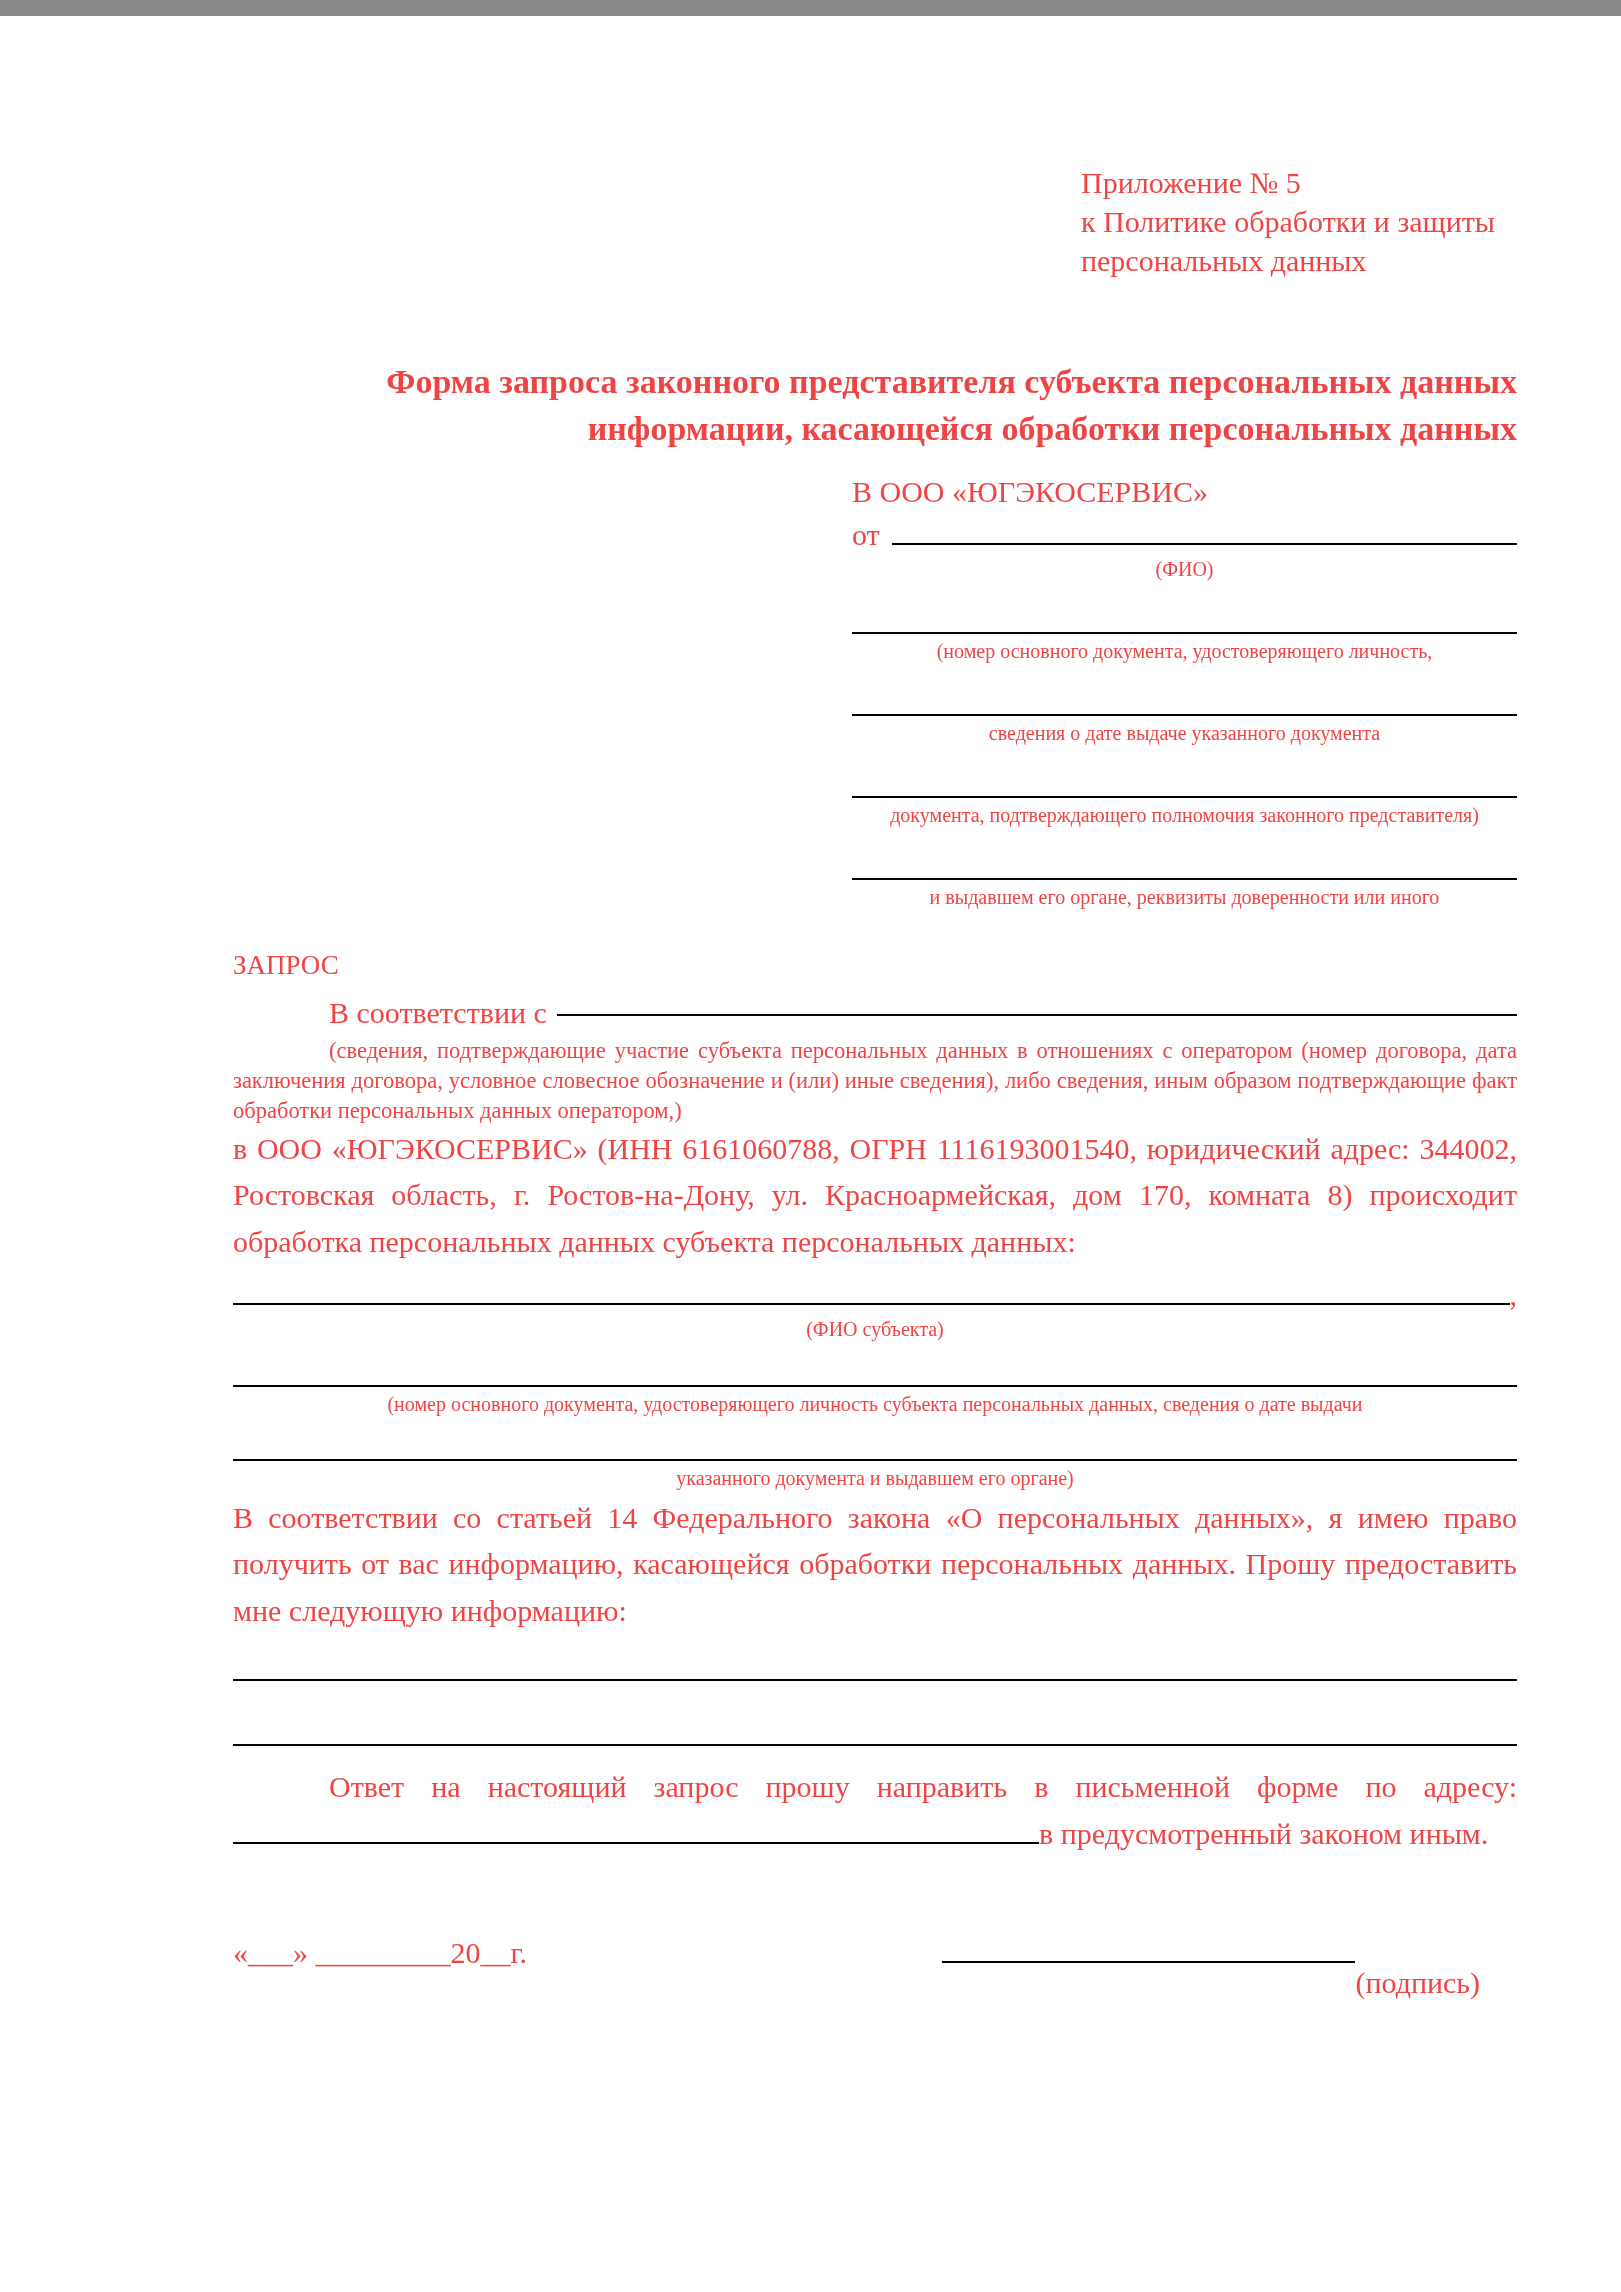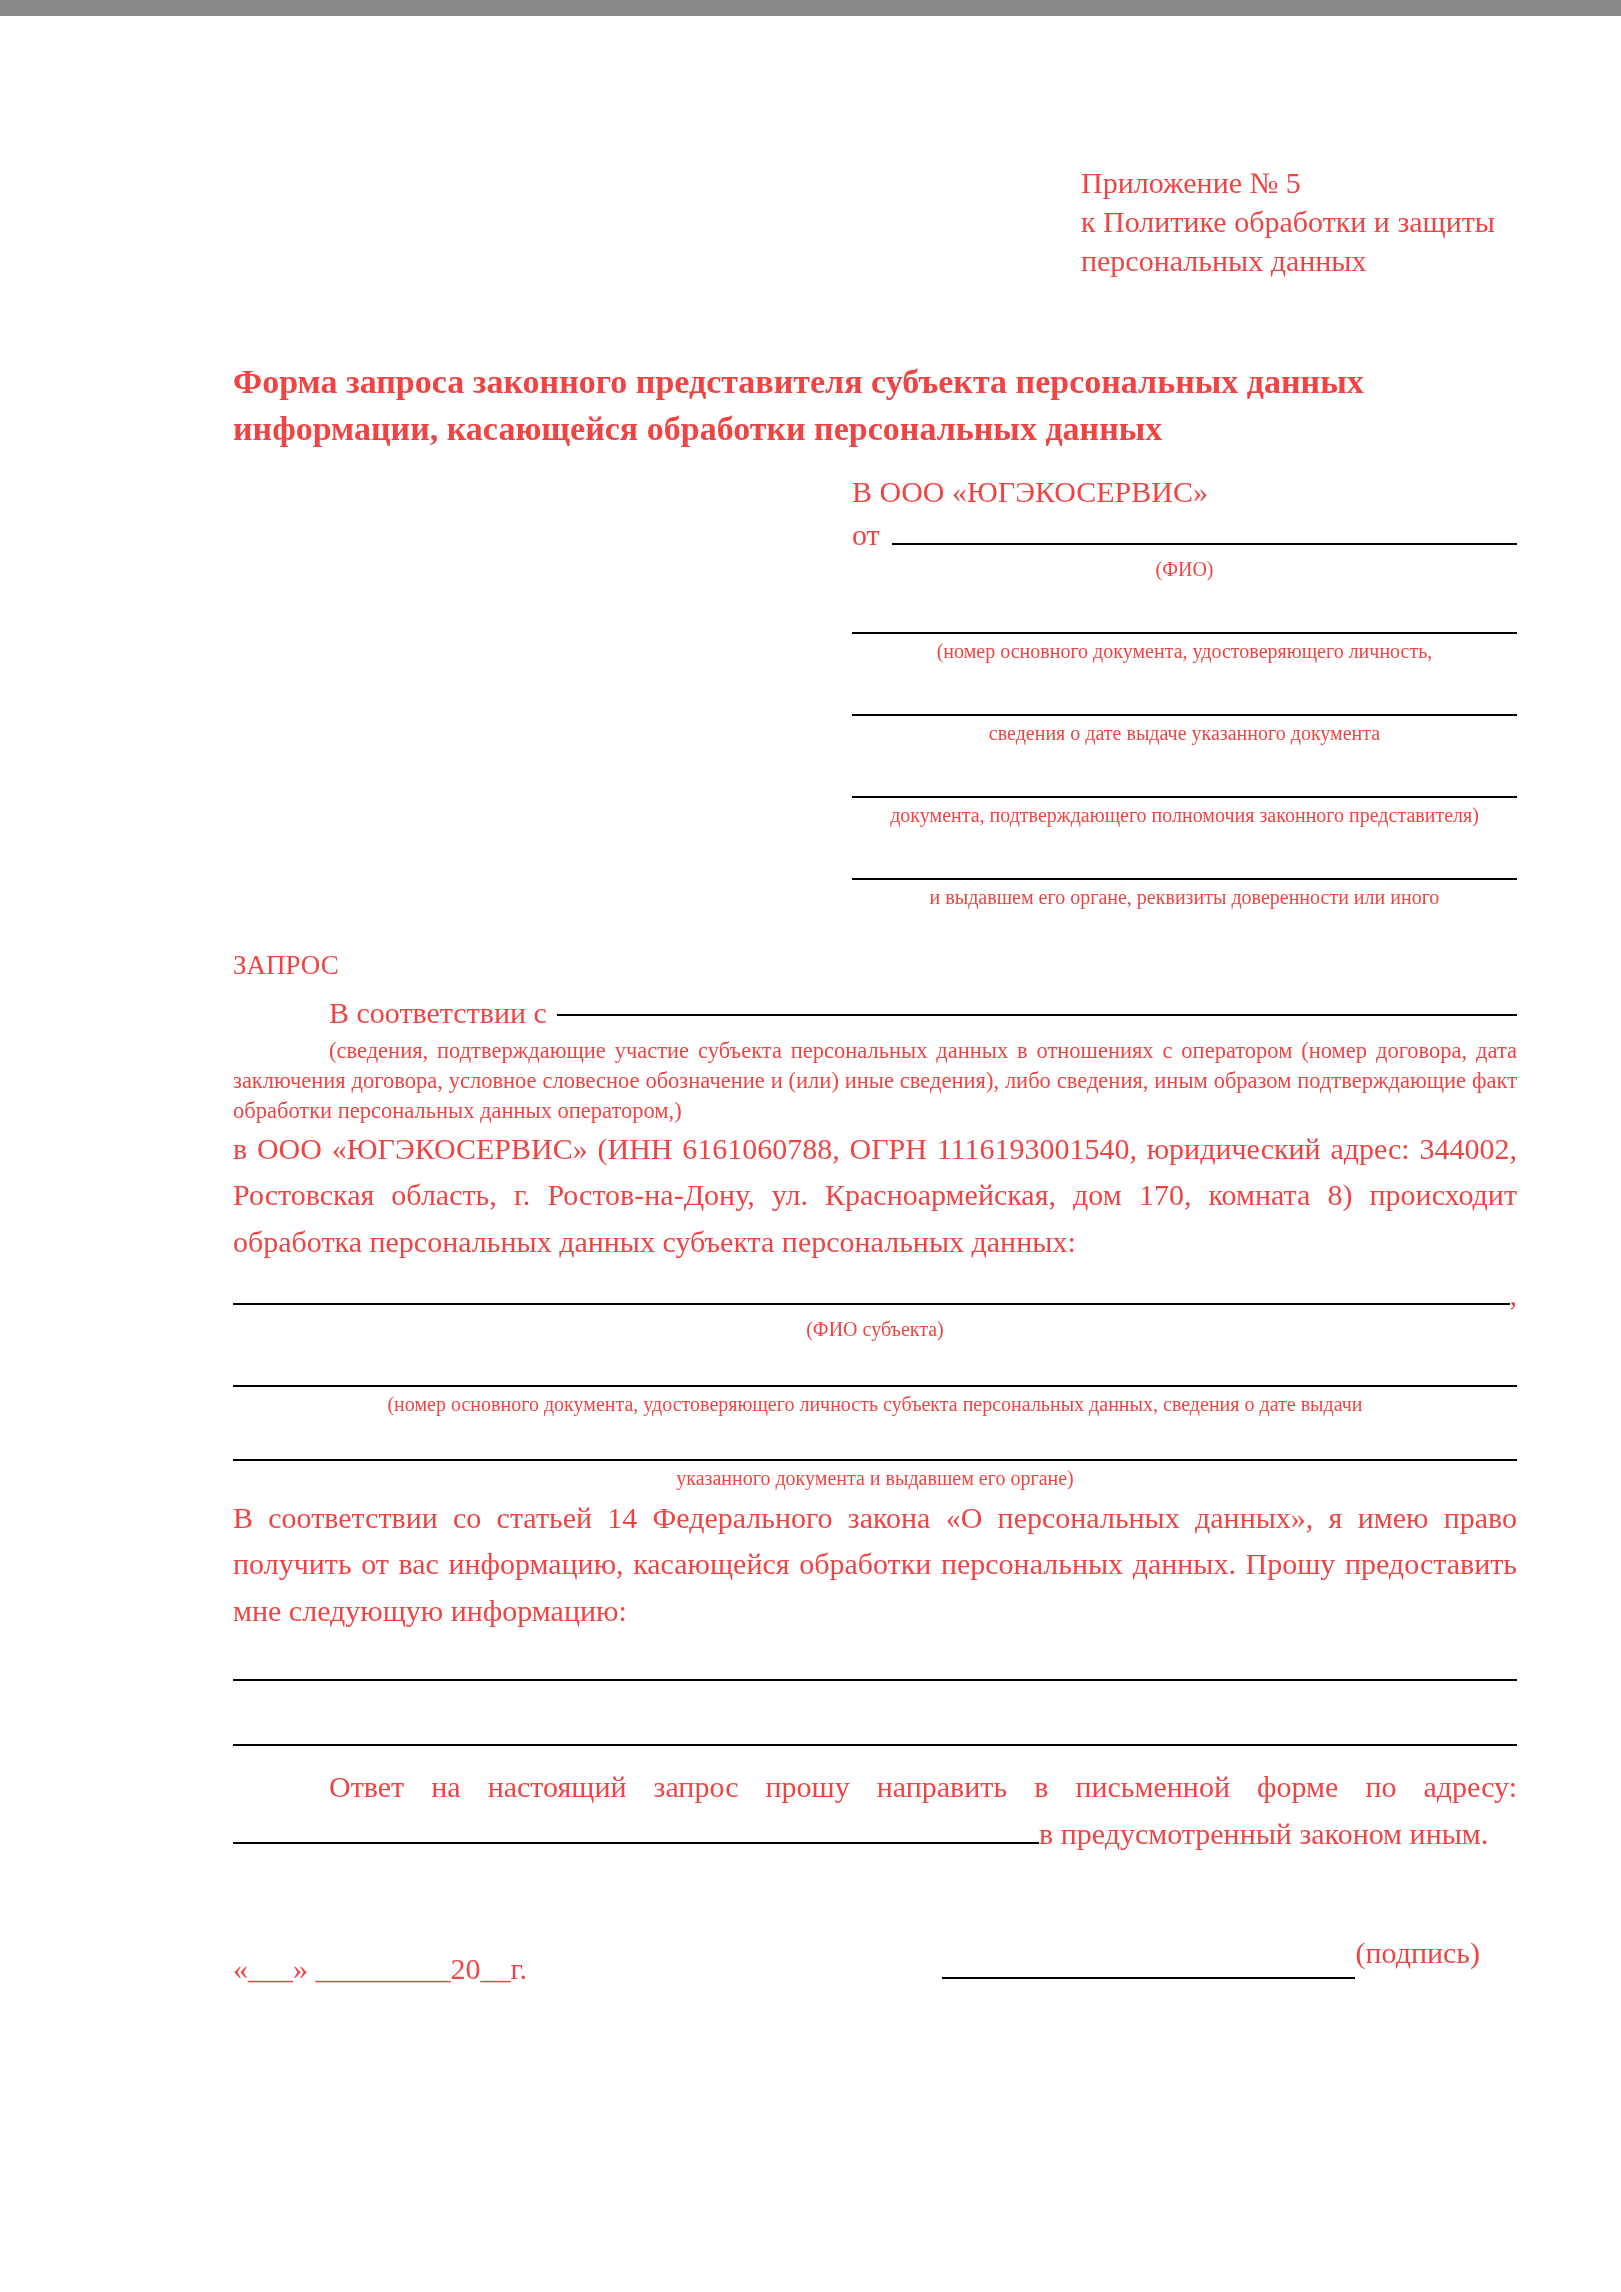--- a/index.html
+++ b/index.html
@@ -16,21 +16,21 @@
     box-sizing: border-box;
     padding: 147px 104px 0 233px;
     overflow: hidden;
   }
   
   .appendix { margin-left: 848px; line-height: 39px; }
   .appendix div { white-space: nowrap; }
   
   .title {
     margin-top: 78px;
-    text-align: left;
+    text-align: right;
     font-weight: bold;
     font-size: 34px;
     line-height: 47px;
   }
   .title span { white-space: nowrap; }
   
   .ln {
     height: 0;
     border-bottom: 2.9px solid #000;
     margin-bottom: -4.9px;
@@ -79,21 +79,21 @@
   
   .footer-row {
     margin-top: 74px;
     display: flex;
     align-items: baseline;
     justify-content: space-between;
     padding-right: 37px;
     line-height: 43px;
   }
   .date { white-space: nowrap; }
-  .sig-group { display: flex; align-items: flex-end; }
+  .sig-group { display: flex; align-items: flex-start; }
   .sig-group .ln { width: 413px; }
   .sig-group .sig-cap { white-space: nowrap; }
 </style>
 </head>
 <body>
 
 <div class="page">
 
   <div class="appendix">
     <div>Приложение № 5</div>

